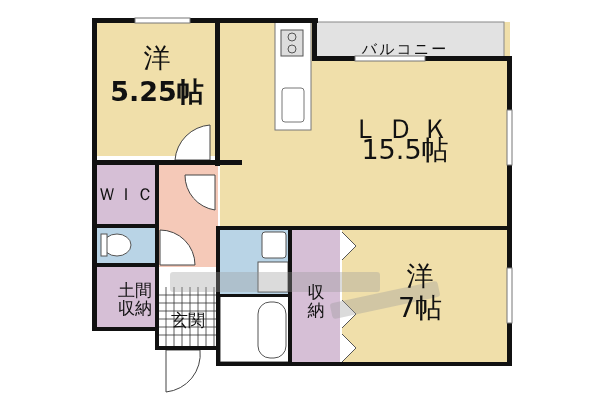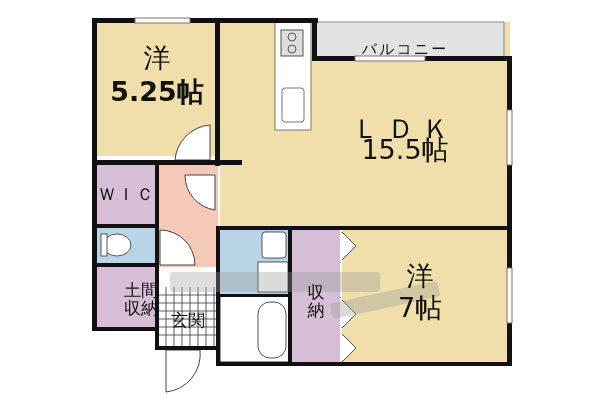--- a/index.html
+++ b/index.html
@@ -100,21 +100,21 @@
 <div class="lbl big" style="left:96px;top:44px;width:122px;">洋</div>
 <div class="lbl big" style="left:96px;top:78px;width:122px;font-weight:bold;">5.25帖</div>
 
 <div class="lbl big" style="left:330px;top:115px;width:150px;letter-spacing:8px;">ＬＤＫ</div>
 <div class="lbl big" style="left:330px;top:136px;width:150px;">15.5帖</div>
 
 <div class="lbl med" style="left:310px;top:31px;width:190px;letter-spacing:2px;margin-top:11px;">バルコニー</div>
 
 <div class="lbl sm" style="left:96px;top:186px;width:62px;letter-spacing:2px;">ＷＩＣ</div>
 
-<div class="lbl sm" style="left:110px;top:282px;width:62px;">土間
+<div class="lbl sm" style="left:104px;top:282px;width:62px;">土間
 収納</div>
 
 <div class="lbl sm" style="left:158px;top:312px;width:60px;">玄関</div>
 
 <div class="lbl sm" style="left:292px;top:284px;width:48px;">収
 納</div>
 
 <div class="lbl big" style="left:380px;top:262px;width:80px;">洋</div>
 <div class="lbl big" style="left:380px;top:294px;width:80px;">7帖</div>
 

